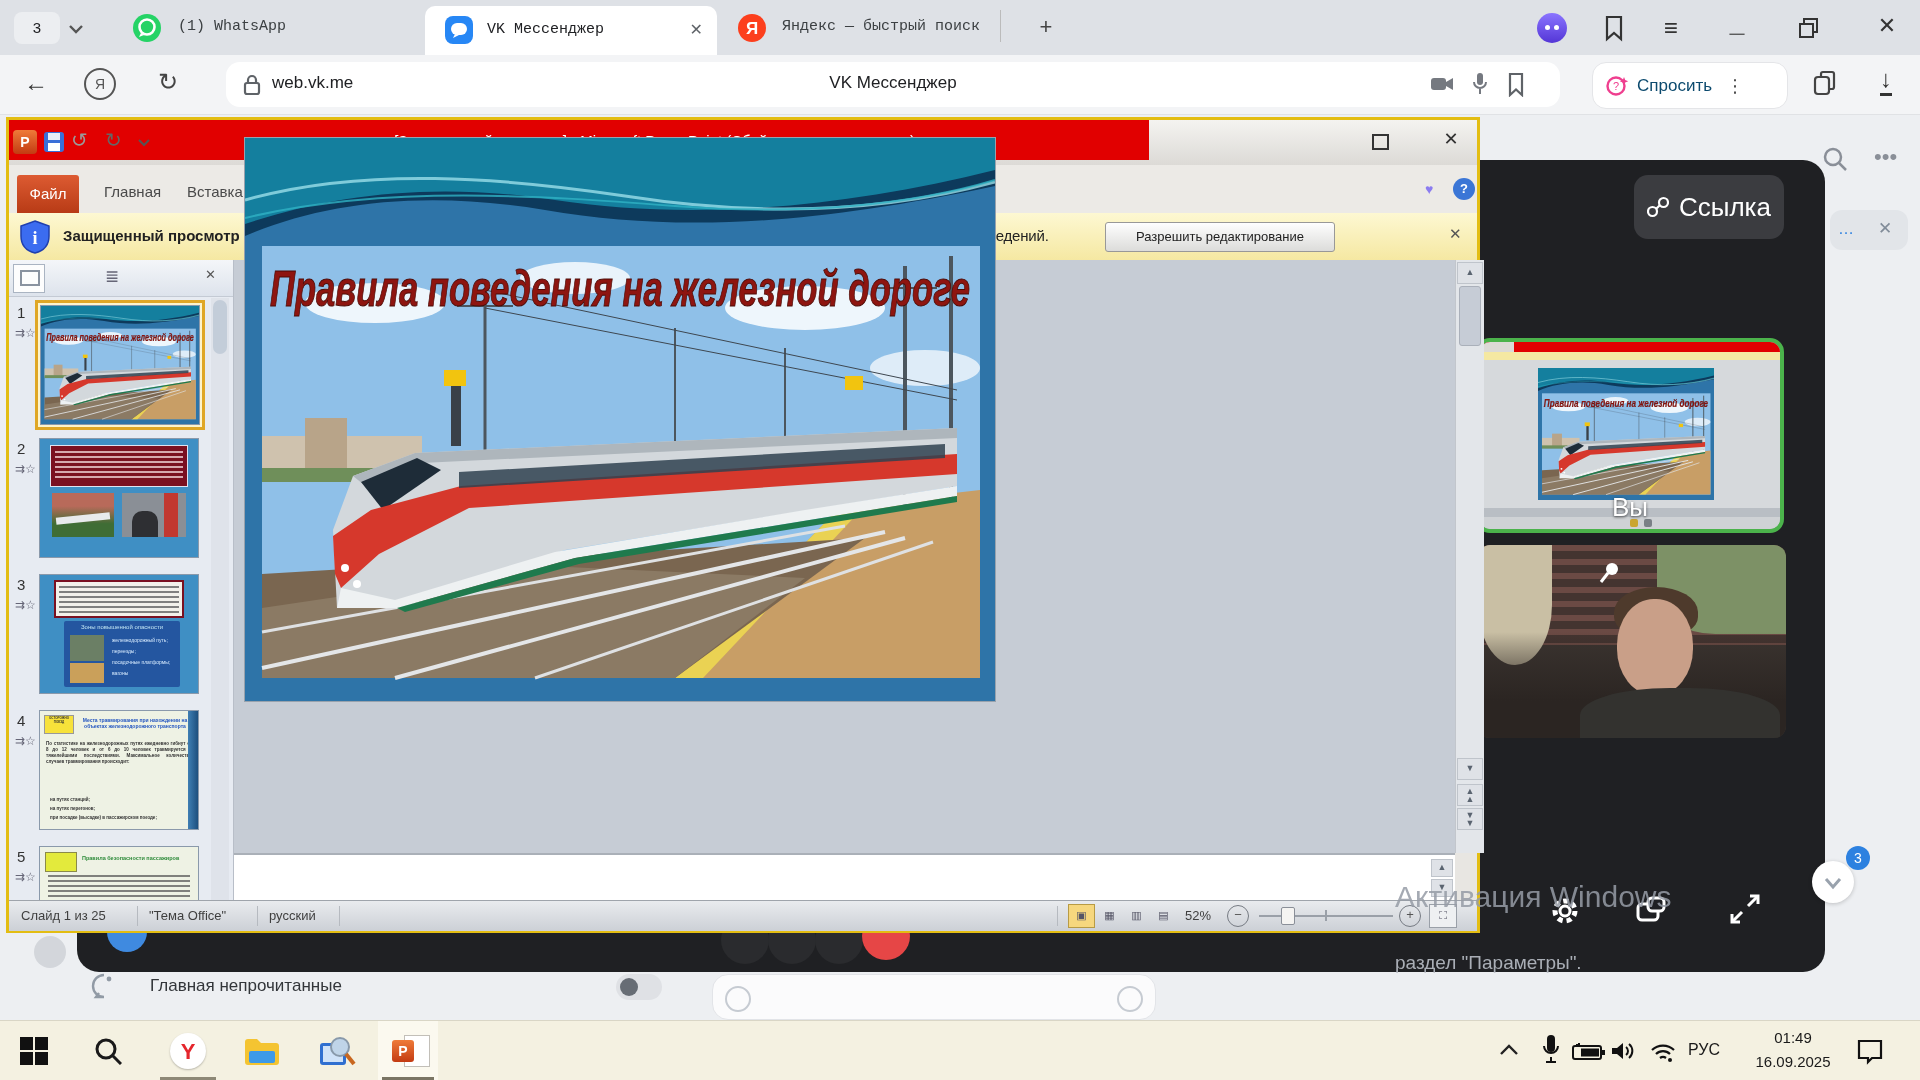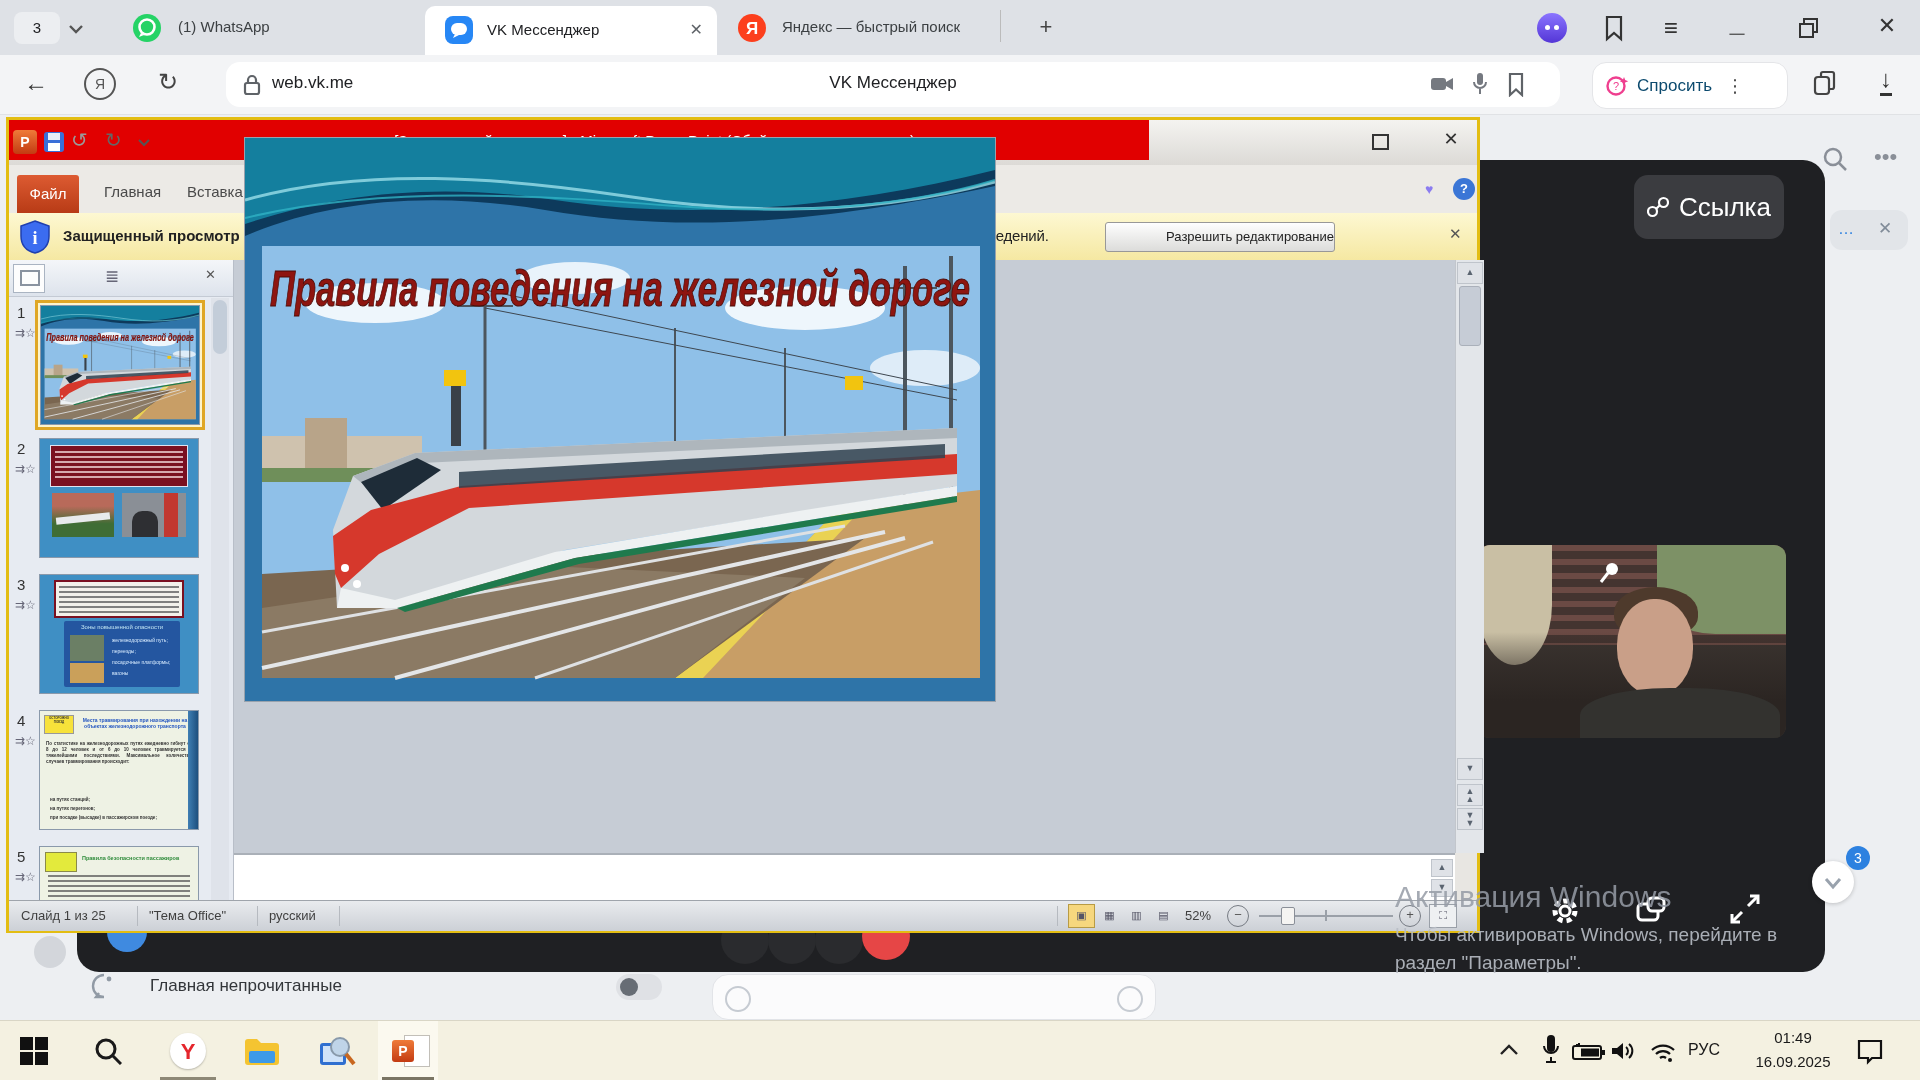--- a/index.html
+++ b/index.html
@@ -24,40 +24,40 @@
   .linkbtn{background:#3b3c40;border-radius:14px;color:#fff;font-size:26px;display:flex;align-items:center;justify-content:center;gap:10px;}
   .tile-you{border:4px solid #4bb34b;border-radius:14px;background:#b9bec4;overflow:hidden;}
   .tile-evg{border-radius:12px;background:#3b3430;overflow:hidden;}
   .tile-label{color:#fff;text-shadow:0 1px 3px rgba(0,0,0,.7);text-align:center;}
   .cc-circle{border-radius:50%;}
 
   
   #tabbar{z-index:15;left:0;top:0;width:1920px;height:55px;background:#dee1e6;}
   #toolbar{z-index:15;left:0;top:55px;width:1920px;height:59px;background:#f3f4f6;border-bottom:1px solid #e0e2e5;}
   .chip{background:#eceef1;border-radius:8px;text-align:center;font-size:15px;color:#202124;}
-  .tabtxt{font-size:15px;color:#3c4043;white-space:nowrap;overflow:hidden;}
+  .tabtxt{font-size:15px;color:#3c4043;white-space:nowrap;overflow:hidden;font-family:Liberation Mono, monospace;}
   .activetab{background:#fff;border-radius:10px 10px 0 0;}
   .winbtn{font-size:18px;color:#333;text-align:center;}
   .omnibox{background:#fff;border-radius:14px;}
   .askpill{background:#fff;border:1px solid #e4e5e8;border-radius:14px;display:flex;align-items:center;gap:8px;padding:0 12px;}
 
   
   #ppt{z-index:30;left:6px;top:117px;width:1468px;height:810px;border:3px solid #e3bd12;background:#e8e6e2;}
   .titlebar{left:0;top:0;width:100%;height:45px;background:linear-gradient(#f4f3f0,#dcdad6);}
   .redband{left:200px;top:2px;width:1140px;height:40px;background:#e10000;color:#fff;font-size:15px;
     display:flex;align-items:center;justify-content:center;white-space:nowrap;overflow:hidden;}
   .qat-p{background:linear-gradient(#ef7b39,#c33b12);border-radius:4px;color:#fff;font-weight:bold;font-size:14px;text-align:center;line-height:24px;}
   .ribbonrow{left:0;top:45px;width:100%;height:48px;background:#eceae6;border-bottom:1px solid #cfcabf;}
   .filetab{background:linear-gradient(#dd5b32,#b83b16);border-radius:3px 3px 0 0;color:#fff;font-size:15px;text-align:center;line-height:38px;}
   .rtab{font-size:15px;color:#4a4a4a;line-height:38px;white-space:nowrap;}
   .banner{left:0;top:93px;width:100%;height:47px;background:linear-gradient(#fdf8d2,#f5e8a2);border-bottom:1px solid #cfc06a;}
   .bannerbold{font-size:15px;font-weight:bold;color:#222;}
   .bannertxt{font-size:15px;color:#222;letter-spacing:-0.2px;white-space:nowrap;}
   .bannerbtn{border:1px solid #989898;border-radius:3px;background:linear-gradient(#fefefe,#dcdcda);
-    font-size:13px;color:#222;text-align:right;line-height:27px;}
+    font-size:13px;color:#222;text-align:center;line-height:27px;}
   .thumbpanel{left:0;top:140px;width:224px;height:646px;background:#e7ebf2;border-right:1px solid #b8bec8;overflow:hidden;}
   .tp-head{left:0;top:0;width:100%;height:36px;background:linear-gradient(#f4f6f9,#dde3ec);border-bottom:1px solid #c4cad4;}
   .thumbnum{font-size:15px;color:#333;}
   .thumbstar{font-size:12px;color:#667;}
   .thumbbox{width:158px;height:118px;background:#fff;border:1px solid #8a99ab;overflow:hidden;position:relative;}
   .sel-wrap{border:3px solid #dfa726;background:#fdf4cd;}
   .canvas{left:225px;top:140px;width:1221px;height:593px;background:#c6ccd5;}
   .slide{left:236px;top:18px;width:750px;height:563px;background:#2e74a8;box-shadow:0 0 0 1px #98a2ad;}
   .vscroll{left:1446px;top:140px;width:28px;height:593px;background:#e3e6ea;border-left:1px solid #c2c6cc;}
   .scrbtn{width:24px;height:20px;background:#dfe2e7;border:1px solid #bfc4cb;color:#5a6470;font-size:9px;text-align:center;line-height:18px;}
@@ -179,20 +179,33 @@
     <div class="linkbtn a" style="left:1557px;top:15px;width:150px;height:64px">
       <svg width="22" height="22">
         <path d="M9,13 L13,9" stroke="#fff" stroke-width="2.2" fill="none"></path>
         <path d="M8,14 a4.2,4.2 0 1 1 -6,-6 l3,-3 a4.2,4.2 0 0 1 6,0" transform="translate(3,4)" stroke="#fff" stroke-width="2.2" fill="none" opacity="0"></path>
         <rect x="1" y="11" width="9" height="9" rx="4.5" fill="none" stroke="#fff" stroke-width="2.2"></rect>
         <rect x="12" y="2" width="9" height="9" rx="4.5" fill="none" stroke="#fff" stroke-width="2.2"></rect>
       </svg>
       <span>Ссылка</span>
     </div>
 
+    <div class="tile-you a" style="left:1399px;top:178px;width:300px;height:187px">
+      <div style="position:absolute;left:0;top:0;width:100%;height:10px;background:#e10000"></div>
+      <div style="position:absolute;left:0;top:0;width:34px;height:10px;background:#dcdad6"></div>
+      <div style="position:absolute;left:0;top:10px;width:100%;height:8px;background:#f5e8a2"></div>
+      <div style="position:absolute;left:0;top:18px;width:100%;height:148px;background:#d6d9dc"></div>
+      <svg style="position:absolute;left:58px;top:26px" width="176" height="132" viewBox="0 0 750 563" preserveAspectRatio="none">
+        <use href="#slideart"></use>
+      </svg>
+      <div style="position:absolute;left:0;bottom:0;width:100%;height:12px;background:#cfd2d5"></div>
+      <div style="position:absolute;left:150px;bottom:2px;width:8px;height:8px;background:#caa531;border-radius:2px"></div>
+      <div style="position:absolute;left:164px;bottom:2px;width:8px;height:8px;background:#7a8086;border-radius:2px"></div>
+      <div class="tile-label" style="position:absolute;left:0;bottom:6px;width:100%;font-size:26px">Вы</div>
+    </div>
 
     <div class="tile-evg a" style="left:1401px;top:385px;width:308px;height:193px">
       <div style="position:absolute;left:0;top:0;width:100%;height:52%;background:repeating-linear-gradient(180deg,#6b4a44 0 6px,#443430 6px 14px)"></div>
       <div style="position:absolute;left:0;top:0;width:24%;height:62%;background:#c9bfa4;border-radius:0 0 60% 60%"></div>
       <div style="position:absolute;right:0;top:0;width:42%;height:46%;background:#7d9166;border-radius:0 0 0 45%"></div>
       <div style="position:absolute;left:0;bottom:0;width:100%;height:55%;background:linear-gradient(rgba(40,34,30,0),#2b2522 65%)"></div>
       <div style="position:absolute;left:44%;top:22%;width:84px;height:50px;background:#4e3a2c;border-radius:50% 50% 40% 40%"></div>
       <div style="position:absolute;left:45%;top:28%;width:76px;height:96px;background:#c99f88;border-radius:48%"></div>
       <div style="position:absolute;left:33%;top:74%;width:200px;height:60px;background:#33322f;border-radius:45% 45% 0 0"></div>
       <svg style="position:absolute;left:118px;top:16px" width="26" height="26">
@@ -475,21 +488,20 @@
       <div class="a" style="left:1218px;top:4px;width:20px;height:20px;border:1px solid #767b83;border-radius:50%;text-align:center;line-height:18px;color:#555">−</div>
       <div class="zoomtrack a" style="left:1250px;top:14px;width:134px"></div>
       <div class="a" style="left:1316px;top:9px;width:2px;height:11px;background:#9aa0a8"></div>
       <div class="zoomthumb a" style="left:1272px;top:6px"></div>
       <div class="a" style="left:1390px;top:4px;width:20px;height:20px;border:1px solid #767b83;border-radius:50%;text-align:center;line-height:18px;color:#555">+</div>
       <div class="a" style="left:1420px;top:3px;width:26px;height:22px;border:1px solid #9aa0a8;background:#eef0f2;text-align:center;line-height:20px;font-size:11px;color:#556">⛶</div>
     </div>
   </div>
 
   <div id="wm1" class="a" style="left:1395px;top:880px">Активация Windows</div>
-  <div id="wm2" class="a" style="left:1395px;top:924px">Чтобы активировать Windows, перейдите в</div>
   <div id="wm3" class="a" style="left:1395px;top:952px">раздел "Параметры".</div>
 
   <div id="taskbar" class="a">
     <svg class="a" style="left:20px;top:16px" width="28" height="28">
       <rect x="0" y="0" width="13" height="13" fill="#111"></rect>
         <rect x="15" y="0" width="13" height="13" fill="#111"></rect>
       <rect x="0" y="15" width="13" height="13" fill="#111"></rect>
         <rect x="15" y="15" width="13" height="13" fill="#111"></rect>
     </svg>
     <svg class="a" style="left:94px;top:16px" width="28" height="28">

